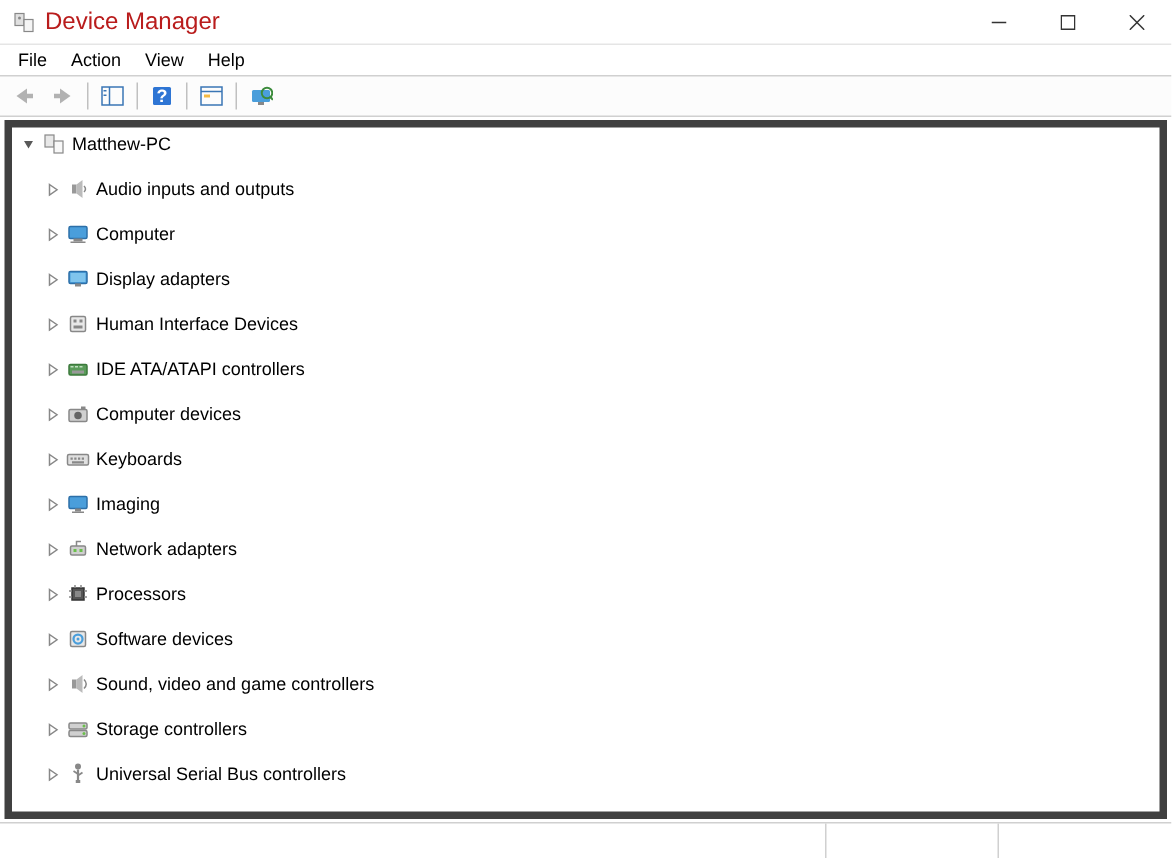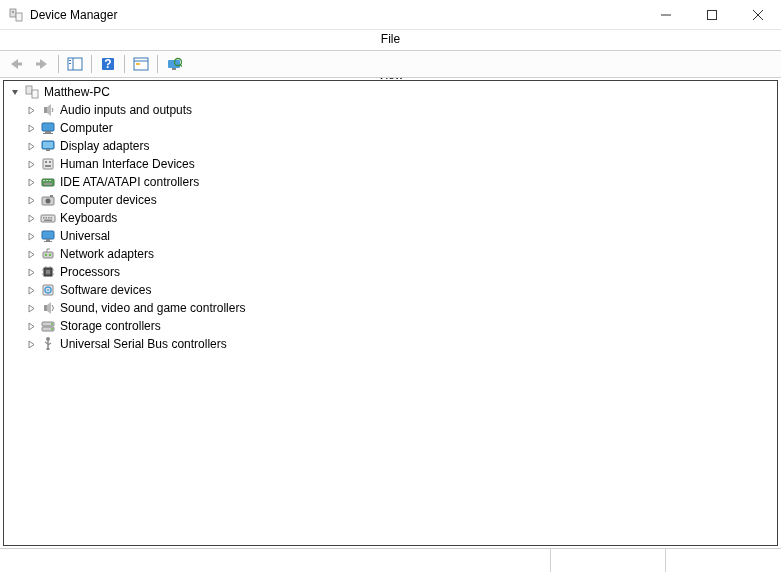--- a/index.html
+++ b/index.html
@@ -1,41 +1,41 @@
 <!DOCTYPE html>
 <html><head>
   <meta charset="utf-8">
   <style>
     * { box-sizing: border-box; margin: 0; padding: 0; font-family: 'Segoe UI', Tahoma, sans-serif; font-size: 12px; }
     body { width: 781px; height: 572px; background: #fff; display: flex; flex-direction: column; overflow: hidden; }
     
     
     .titlebar { height: 30px; display: flex; align-items: center; border-bottom: 1px solid #e5e5e5; }
     .titlebar-icon { width: 16px; height: 16px; margin: 0 6px 0 8px; display: flex; align-items: center; justify-content: center; }
-    .titlebar-title { flex: 1; color: #000000; font-size: 12px; }
+    .titlebar-title { flex: 1; color: #b91c1c; font-size: 16px; }
     .titlebar-controls { display: flex; }
     .tb-btn { width: 46px; height: 30px; display: flex; align-items: center; justify-content: center; color: #555; background: transparent; border: none; }
     
     
-    .menubar { height: 20px; display: flex; align-items: center; padding: 0 4px; flex-direction: column; }
+    .menubar { height: 20px; display: flex; align-items: center; padding: 0 4px; }
     .menu-item { padding: 2px 8px; cursor: default; }
     
     
     .toolbar { height: 28px; border-top: 1px solid #d0d0d0; border-bottom: 1px solid #d0d0d0; display: flex; align-items: center; padding: 0 4px; gap: 2px; background: #fcfcfc; }
     .tool-btn { width: 24px; height: 22px; display: flex; align-items: center; justify-content: center; border: 1px solid transparent; cursor: default; }
     .tool-btn.disabled { opacity: 0.45; }
     .tool-sep { width: 1px; height: 18px; background: #c0c0c0; margin: 0 2px; }
     
     
-    .tree-container { flex: 1; border: 1px solid #404040; margin: 2px 3px 0 3px; overflow: auto; background: #fff; padding: 2px 0; }
+    .tree-container { flex: 1; border: 5px solid #404040; margin: 2px 3px 0 3px; overflow: auto; background: #fff; padding: 2px 0; }
     .tree-row { display: flex; align-items: center; height: 18px; padding-left: 4px; cursor: default; white-space: nowrap; }
     .expander { width: 14px; height: 14px; display: flex; align-items: center; justify-content: center; color: #6b6b6b; font-size: 10px; cursor: pointer; }
     .node-icon { width: 16px; height: 16px; margin: 0 4px 0 2px; display: flex; align-items: center; justify-content: center; }
     .node-label { color: #000; }
-    .child-row { padding-left: 20px; }
+    .child-row { padding-left: 20px; margin-top: 12px; }
     
     
     .statusbar { height: 24px; border-top: 1px solid #d0d0d0; display: flex; margin-top: 2px; }
     .status-cell { border-right: 1px solid #d0d0d0; }
     .status-cell.main { flex: 1; }
     .status-cell.s1 { width: 115px; }
     .status-cell.s2 { width: 115px; border-right: none; }
     
     svg { display: block; }
   </style>
@@ -237,21 +237,21 @@
         <span class="expander">
           <svg width="9" height="9" viewBox="0 0 9 9">
             <path d="M2 1 L7 4.5 L2 8 Z" fill="none" stroke="#888" stroke-width="1"></path>
           </svg>
         </span>
         <span class="node-icon">
           <svg width="16" height="16" viewBox="0 0 16 16">
             <use href="#ic-monitor"></use>
           </svg>
         </span>
-        <span class="node-label">Universal</span>
+        <span class="node-label">Imaging</span>
       </div>
       <div class="tree-row child-row">
         <span class="expander">
           <svg width="9" height="9" viewBox="0 0 9 9">
             <path d="M2 1 L7 4.5 L2 8 Z" fill="none" stroke="#888" stroke-width="1"></path>
           </svg>
         </span>
         <span class="node-icon">
           <svg width="16" height="16" viewBox="0 0 16 16">
             <use href="#ic-network"></use>

